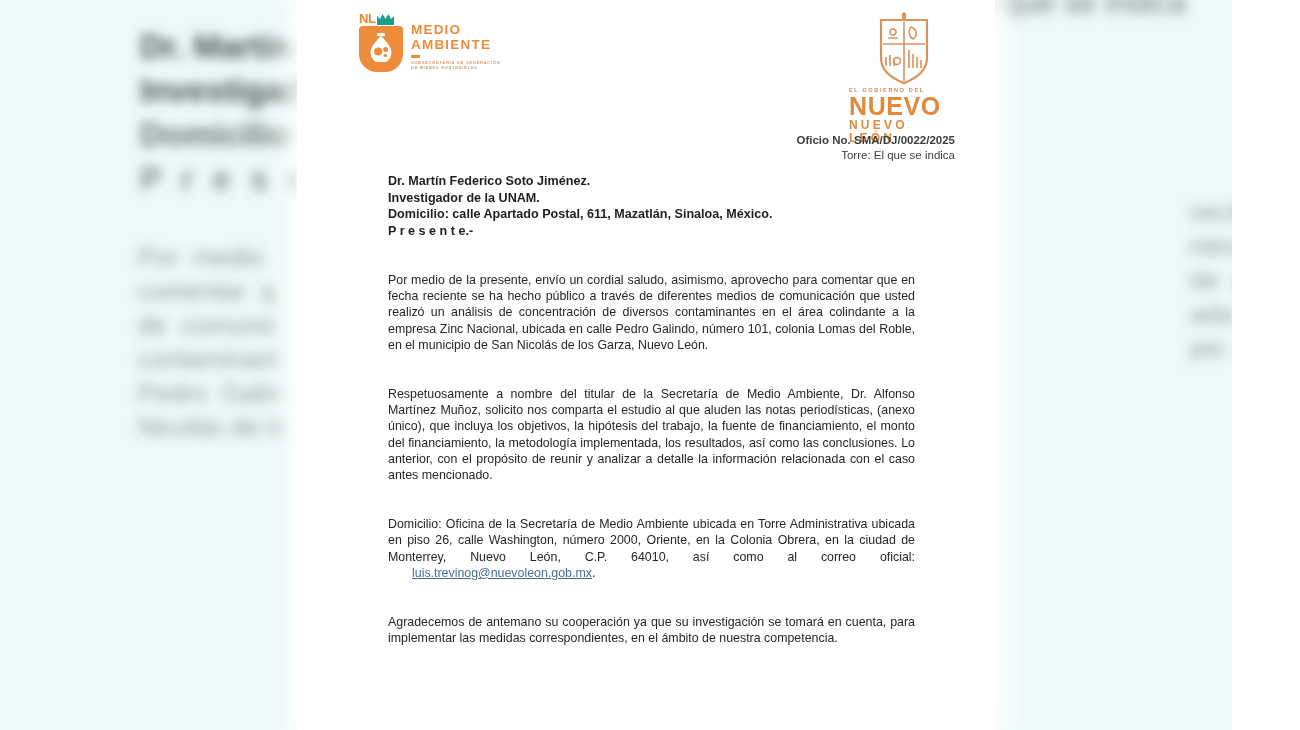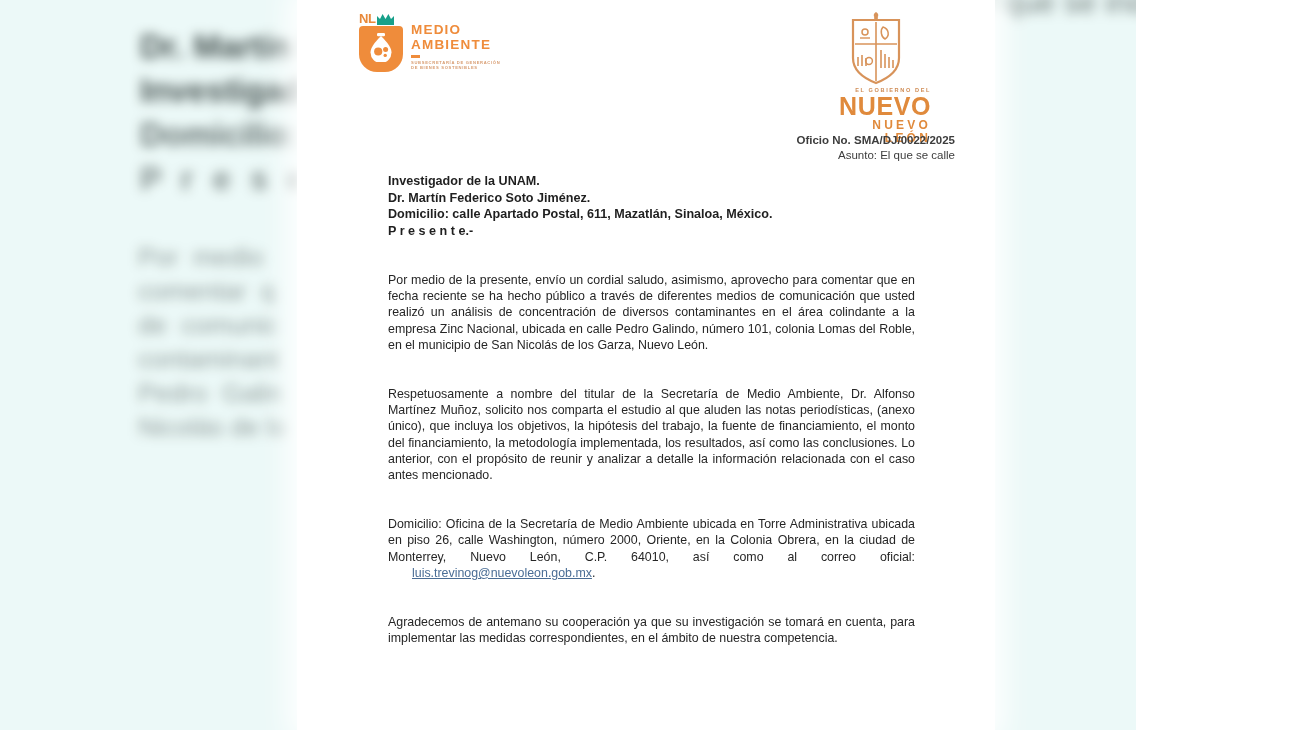--- a/index.html
+++ b/index.html
@@ -5,21 +5,21 @@
   * { box-sizing: border-box; margin: 0; padding: 0; }
   html, body {
     width: 1300px; height: 730px;
     overflow: hidden;
     background: #ffffff;
     font-family: "Liberation Sans", sans-serif;
   }
 
   #stage {
     position: relative;
-    width: 1136px; height: 730px;
+    width: 1232px; height: 730px;
     background: #14b8a6;
     overflow: hidden;
   }
 
   
   #bg-blur {
     position: absolute;
     left: -330px; top: -150px;
     width: 1960px; height: 1120px;
     filter: blur(6px);
@@ -120,23 +120,23 @@
     color: #d79a6e;
     letter-spacing: 0.7px;
     line-height: 5.6px;
     font-weight: bold;
     white-space: pre-line;
   }
 
   
   .logo-gob {
     position: absolute;
-    right: 64px; top: 12px;
+    right: 36px; top: 12px;
     width: 110px;
-    text-align: right;
+    text-align: left;
   }
   .gob-shield { width: 62px; height: 74px; margin: 0 auto; }
   .gob-eyebrow {
     font-size: 5.6px;
     letter-spacing: 1.6px;
     color: #cf8c55;
     font-weight: bold;
     margin-top: 1px;
   }
   .gob-nuevo {
@@ -275,28 +275,28 @@
         <div class="gob-nuevo">NUEVO</div>
         <div class="gob-nl">NUEVO LEÓN</div>
       </div>
     </div>
 
     <div class="meta">
       <div>
         <span class="label">Oficio No.</span>
         <span class="num">SMA/DJ/0022/2025</span>
       </div>
-      <div>Asunto: El que se calle</div>
+      <div>Torre: El que se indica</div>
     </div>
 
     <div class="sheet">
 
       <div class="addressee">
+        <div>Dr. Martín Federico Soto Jiménez.</div>
         <div>Investigador de la UNAM.</div>
-        <div>Dr. Martín Federico Soto Jiménez.</div>
         <div>Domicilio: calle Apartado Postal, 611, Mazatlán, Sinaloa, México.</div>
         <div>P r e s e n t e.-</div>
       </div>
 
       <p class="para">Por medio de la presente, envío un cordial saludo, asimismo, aprovecho para comentar que en fecha reciente se ha hecho público a través de diferentes medios de comunicación que usted realizó un análisis de concentración de diversos contaminantes en el área colindante a la empresa Zinc Nacional, ubicada en calle Pedro Galindo, número 101, colonia Lomas del Roble, en el municipio de  San Nicolás de los Garza, Nuevo León.</p>
       <p class="para">Respetuosamente a nombre del titular de la Secretaría de Medio Ambiente, Dr. Alfonso Martínez Muñoz, solicito nos comparta el estudio al que aluden las notas periodísticas, (anexo único), que incluya los objetivos, la hipótesis del trabajo, la fuente de financiamiento, el monto del financiamiento, la metodología implementada, los resultados, así como las conclusiones. Lo anterior, con el propósito de reunir y analizar a detalle la información relacionada con el caso antes mencionado.</p>
 
       <p class="para"><span>Domicilio:  Oficina de la Secretaría de Medio Ambiente ubicada en Torre Administrativa ubicada en piso 26, calle Washington, número 2000, Oriente, en la Colonia Obrera, en la ciudad de Monterrey, Nuevo León, C.P. 64010, así como al correo oficial: </span><a class="mailto" href="#">luis.trevinog@nuevoleon.gob.mx</a><span>.</span></p>
 
       <p class="para">Agradecemos de antemano su cooperación ya que su investigación se tomará en cuenta, para implementar las medidas correspondientes, en el ámbito de nuestra competencia.</p>

